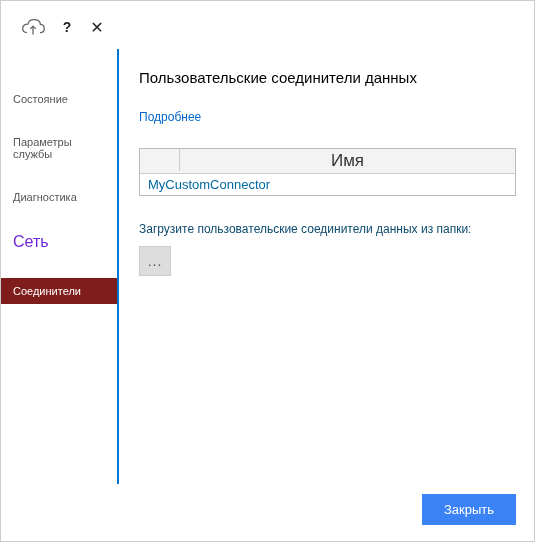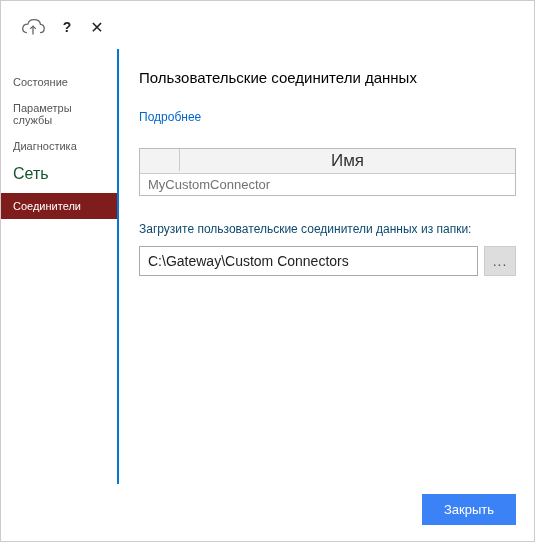--- a/index.html
+++ b/index.html
@@ -49,24 +49,25 @@
     .sidebar {
       width: 118px;
       border-right: 2px solid #0078d4;
       padding-top: 20px;
     }
     .sidebar-item {
       padding: 7px 10px 7px 12px;
       font-size: 11px;
       color: #555;
       cursor: pointer;
+      margin-top: 17px;
     }
     .sidebar-item.large {
       font-size: 16px;
-      color: #14532d;
+      color: #6d28d9;
       padding-top: 6px;
       padding-bottom: 10px;
     }
     .sidebar-item.selected {
       background: #7f1d1d;
       color: #fff;
     }
 
     .main {
       flex: 1;
@@ -104,21 +105,21 @@
     .th-name {
       flex: 1;
       text-align: center;
       font-size: 17px;
       color: #333;
       padding: 2px 0;
     }
     .table-row {
       padding: 3px 8px;
       font-size: 13px;
-      color: #737373;
+      color: #0369a1;
     }
 
     .field-label {
       font-size: 12px;
       color: #0c4a6e;
       margin-top: 16px;
     }
     .path-row {
       display: flex;
       gap: 6px;
@@ -189,21 +190,20 @@
     <div class="table">
       <div class="table-header">
         <div class="th-drag"></div>
         <div class="th-name">Имя</div>
       </div>
       <div class="table-row">MyCustomConnector</div>
     </div>
 
     <div class="field-label">Загрузите пользовательские соединители данных из папки:</div>
     <div class="path-row">
-      <input class="path-input" type="text" value="C:\Gateway\Custom Connectors" style="">
       <button class="browse-btn">...</button>
     </div>
   </div>
 </div>
 
 <div class="footer">
   <button class="close-btn">Закрыть</button>
 </div>
 
 </body></html>

